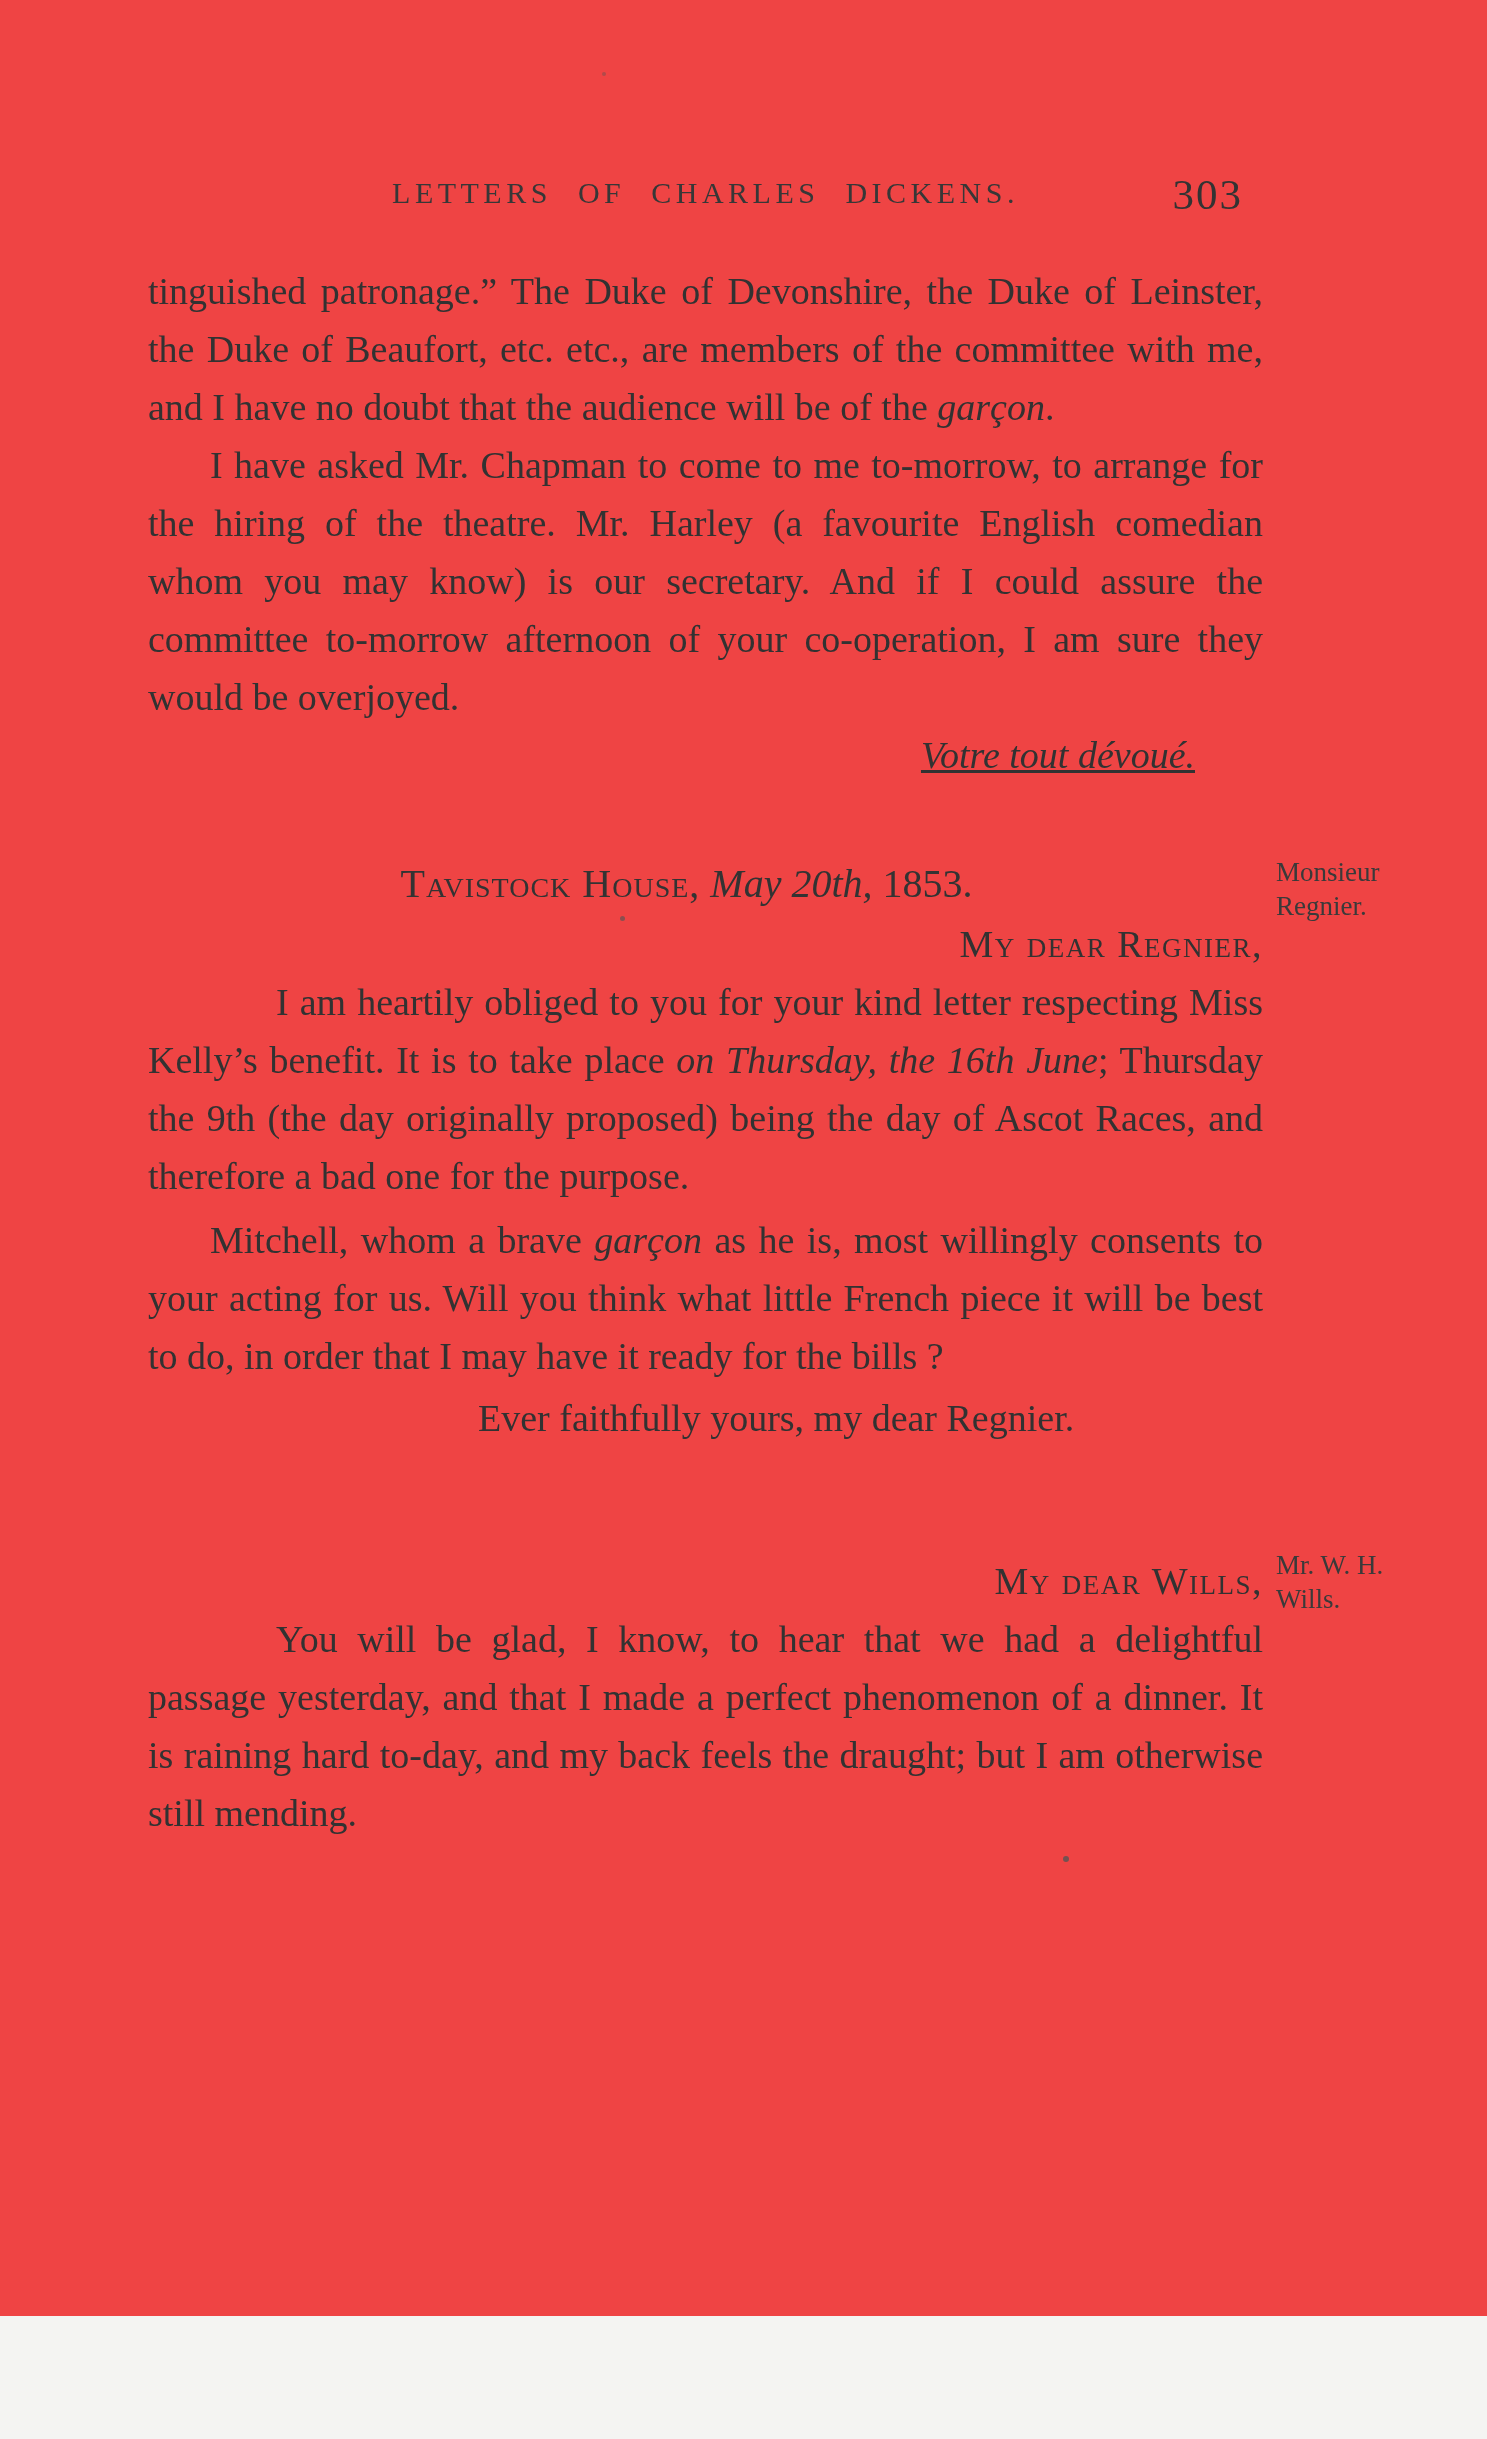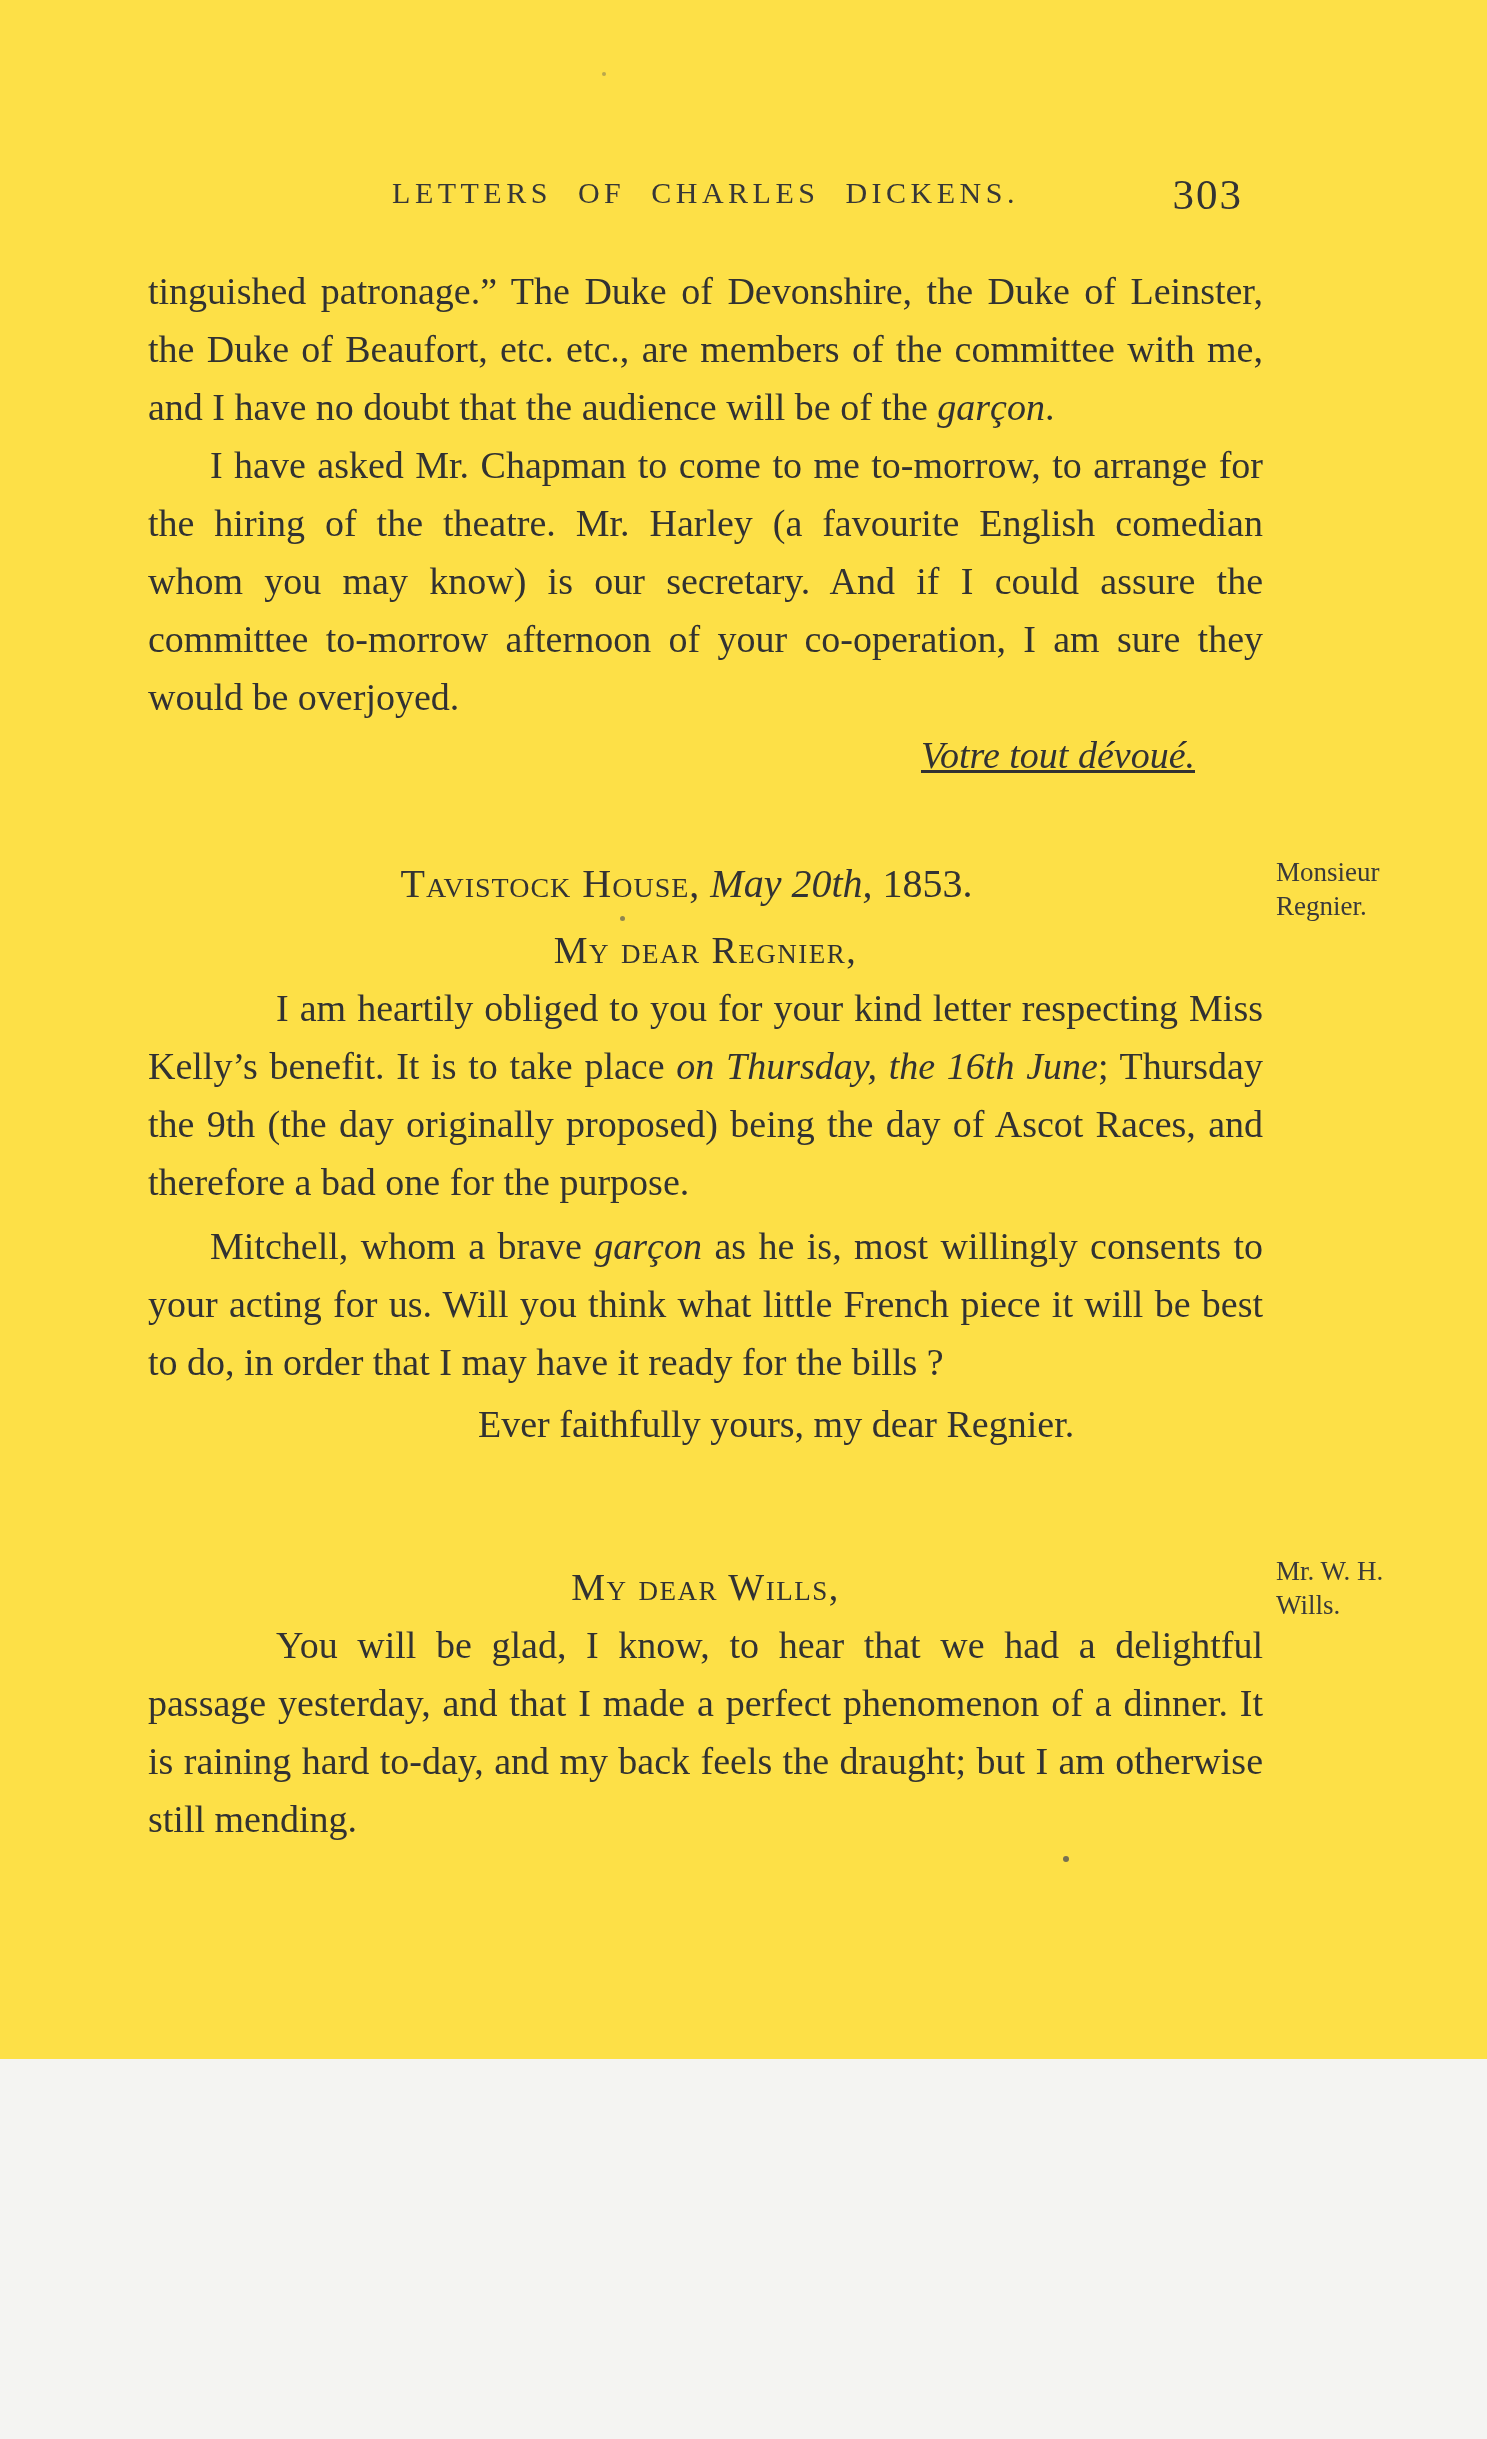--- a/index.html
+++ b/index.html
@@ -1,22 +1,22 @@
 <!DOCTYPE html>
 <html><head>
 <meta charset="utf-8">
 <style>
   html, body { margin: 0; padding: 0; }
   body { background: #f4f4f2; font-family: "Liberation Serif", serif; }
 
   .page {
     position: relative;
     width: 1487px;
-    height: 2059px;
-    background: #fde047;
+    height: 2316px;
+    background: #ef4444;
     color: #2f2f2f;
     overflow: hidden;
   }
 
   
   .running-head {
     position: absolute;
     top: 176px;
     left: 148px;
     width: 1115px;
@@ -69,22 +69,22 @@
     text-align: center;
     font-size: 40px;
     line-height: 50px;
     padding-right: 38px;
     color: #333;
   }
   .sc { font-variant: small-caps; letter-spacing: 1px; }
   .salutation {
     font-variant: small-caps;
     letter-spacing: 1.5px;
-    text-align: center;
-    margin-top: 12px;
+    text-align: right;
+    margin-top: 6px;
   }
   .para-2 { margin-top: 6px; }
   .closing {
     text-align: left;
     text-indent: 330px;
     margin-top: 4px;
   }
   .justify-last { text-align-last: justify; }
 
   .margin-note {

